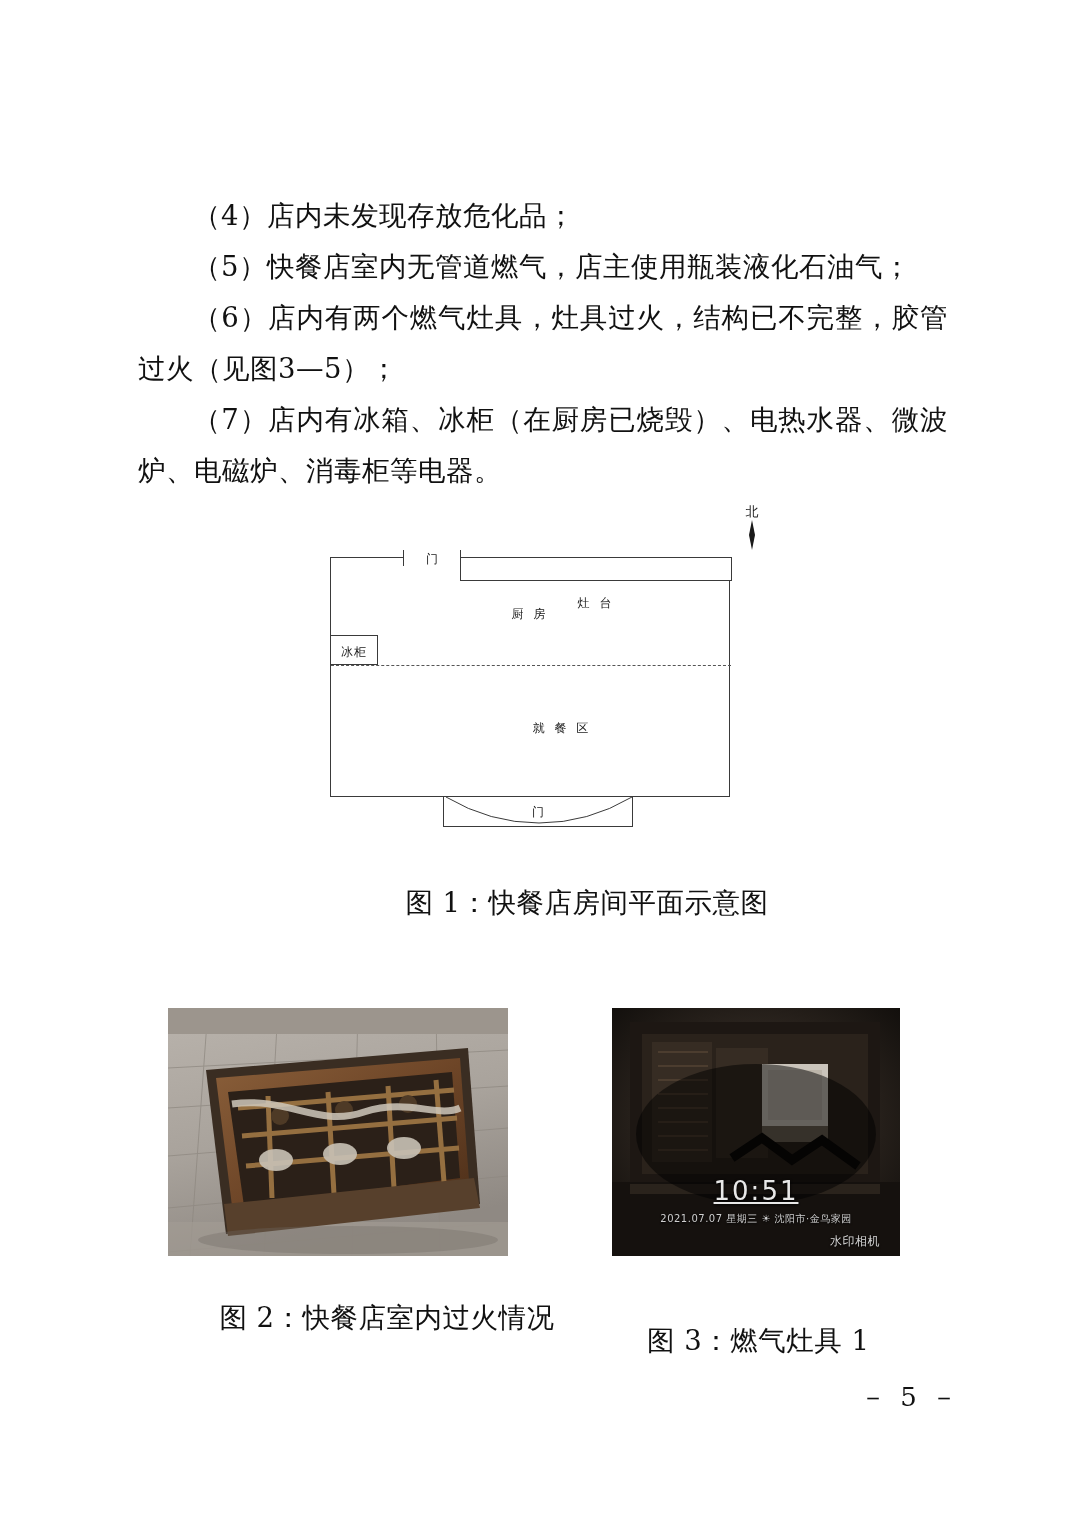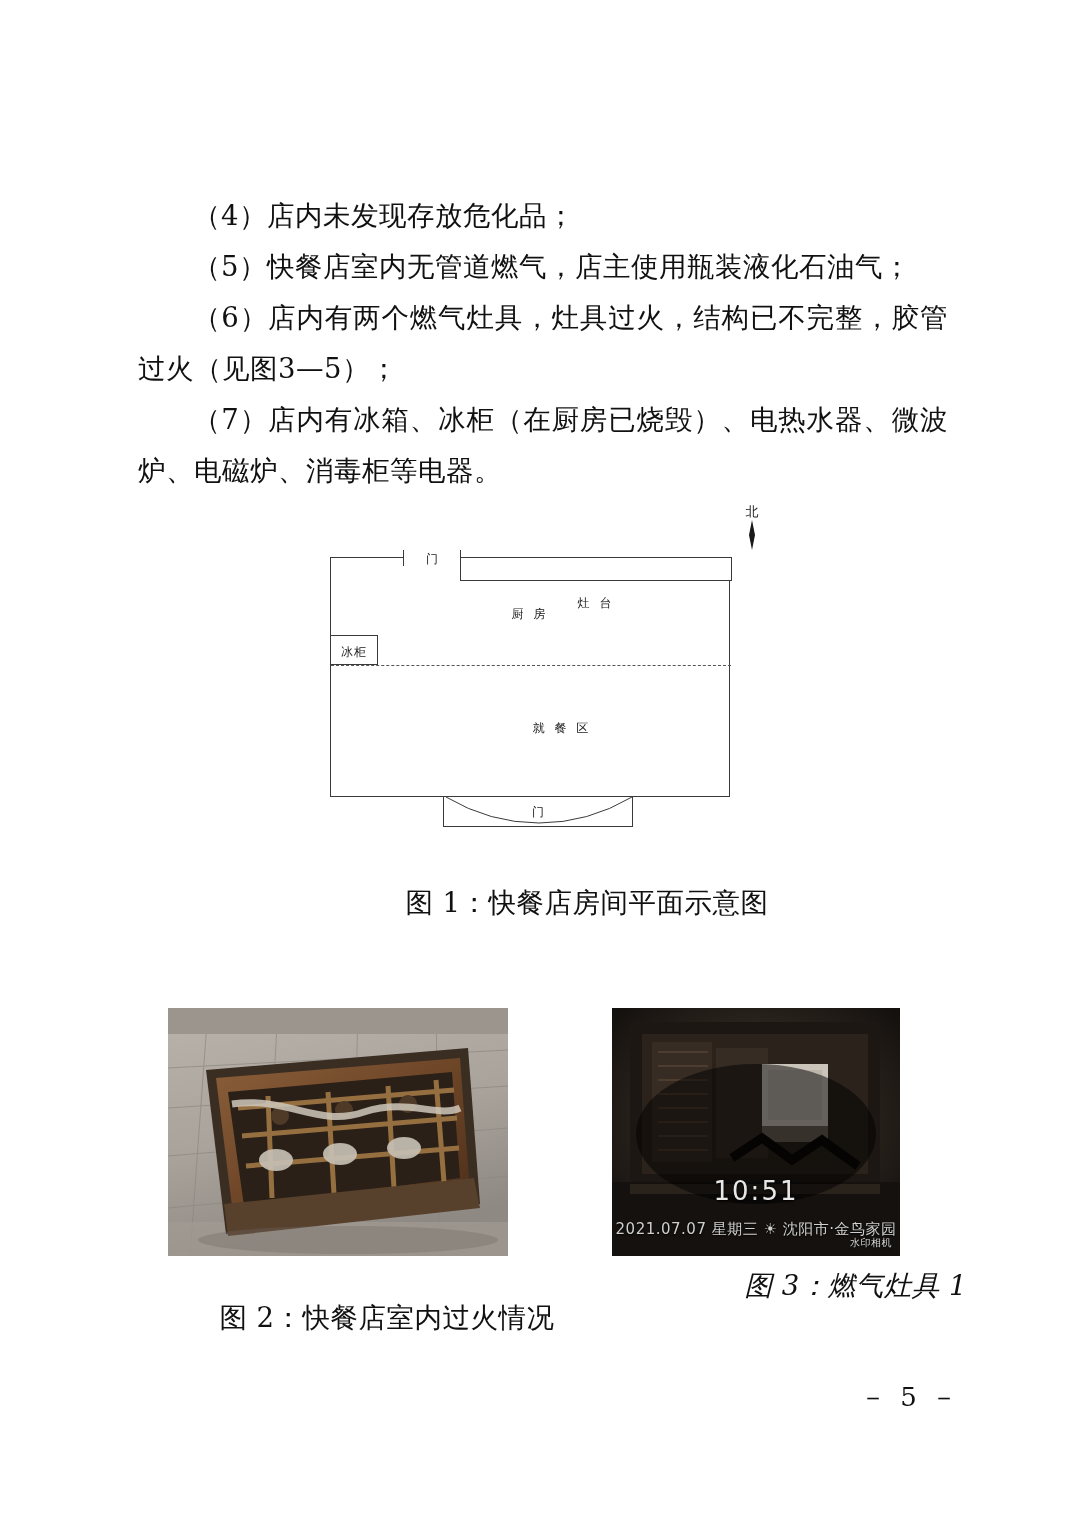--- a/index.html
+++ b/index.html
@@ -220,24 +220,23 @@
     height: 248px;
   }
   .caption-2 {
     left: 140px;
     top: 1300px;
     width: 400px;
     text-align: center;
   }
   .caption-3 {
     left: 600px;
-    top: 1268px;
+    top: 1323px;
     width: 320px;
-    text-align: right;
-    font-style: italic;
+    text-align: left;
   }
   .page-number {
     position: absolute;
     left: 0;
     top: 1380px;
     width: 1080px;
     text-align: right;
     padding-right: 120px;
     box-sizing: border-box;
     font-size: 26px;
@@ -248,41 +247,41 @@
     position: absolute;
     left: 0;
     top: 168px;
     width: 100%;
     text-align: center;
     color: #e8e8e8;
     font-family: "DejaVu Sans", "Liberation Sans", sans-serif;
     font-size: 26px;
     letter-spacing: 2px;
     text-shadow: 0 1px 3px #000;
+    text-decoration: underline;
   }
   .photo-overlay-meta {
     position: absolute;
     left: 0;
     top: 204px;
     width: 100%;
     text-align: center;
     color: #cfcfcf;
     font-family: "DejaVu Sans", "Liberation Sans", sans-serif;
-    font-size: 15px;
+    font-size: 10px;
     letter-spacing: 0.5px;
     text-shadow: 0 1px 2px #000;
-    margin-top: 8px;
   }
   .photo-overlay-brand {
     position: absolute;
-    right: 8px;
+    right: 20px;
     bottom: 6px;
     color: #d8d8d8;
     font-family: "DejaVu Sans", "Liberation Sans", sans-serif;
-    font-size: 10px;
+    font-size: 12px;
     letter-spacing: 0.5px;
     text-shadow: 0 1px 2px #000;
   }
 </style>
 </head>
 <body>
 
 <div class="page">
 
   <div class="body-text">

